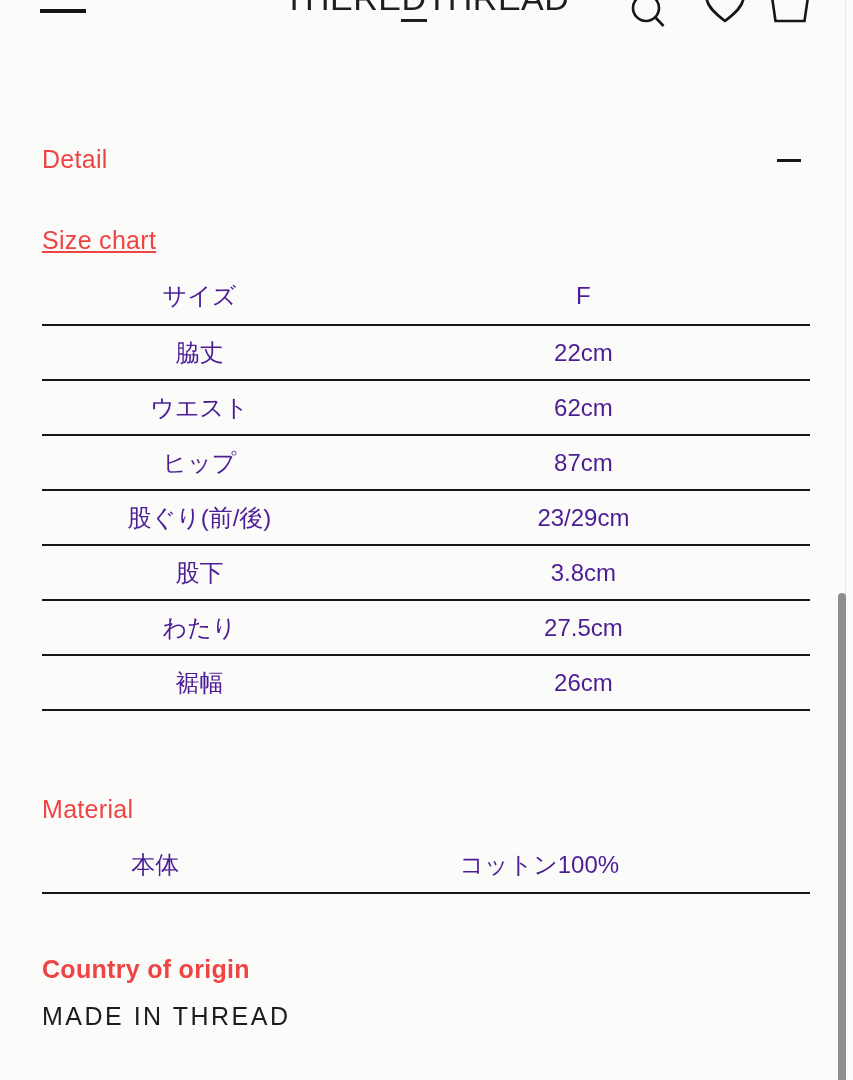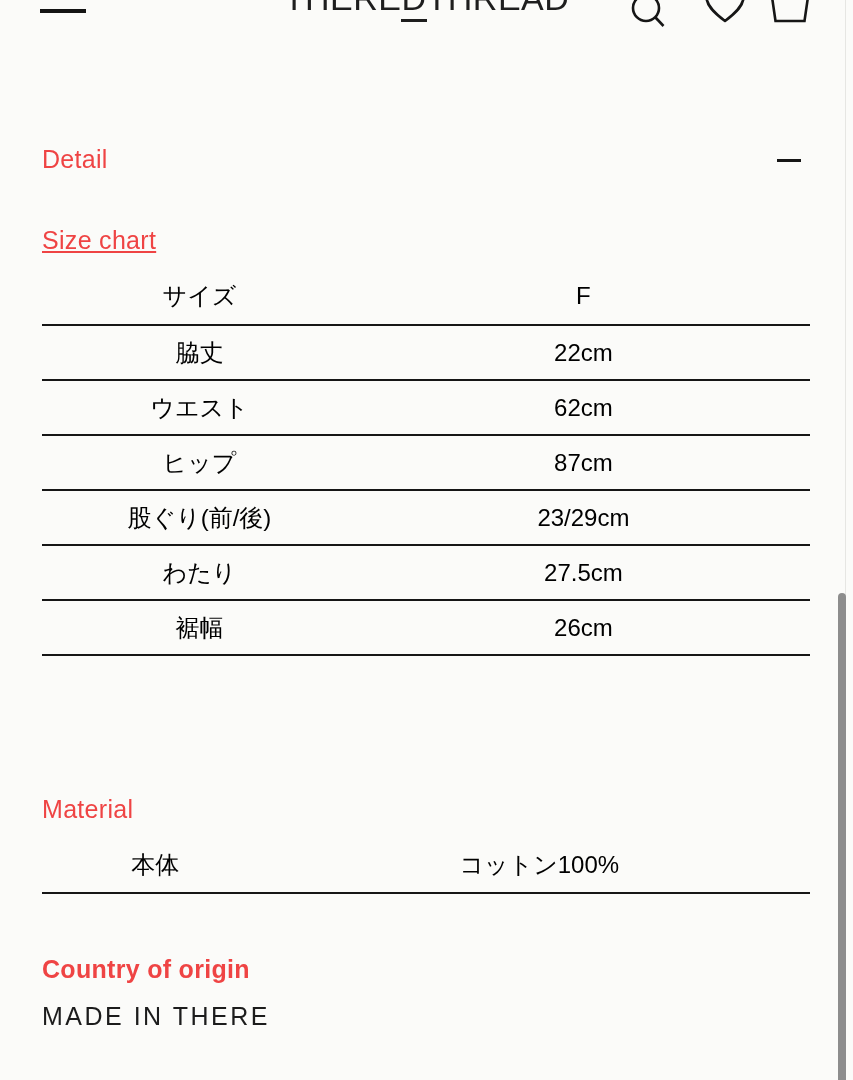--- a/index.html
+++ b/index.html
@@ -41,21 +41,21 @@
   .t-size   { top:225px;text-decoration:underline; }
   .t-material { top:794px; }
   .t-origin { top:954px;font-weight:bold; }
 
   .collapse-btn { position:absolute; left:774px; top:147px; width:30px; height:28px; cursor:pointer; }
   .collapse-btn .bar { position:absolute; left:3px; top:12px; width:24px; height:3px; background:#161616; }
 
   
   table { border-collapse:collapse; table-layout:fixed; position:absolute; left:42px; width:768px; }
   td, th { text-align:center; vertical-align:middle; font-weight:400;
-           font-size:24px; color:#000000; border-bottom:2px solid #161616; padding:0; }
+           font-size:24px; color:#4c1d95; border-bottom:2px solid #161616; padding:0; }
   .size-table { top:267px; }
   .size-table .c1 { width:41%; }
   .size-table .c2 { width:59%; }
   .size-table thead th { height:58px; }
   .size-table tbody td { height:55px; }
   .material-table { top:838px; }
   .material-table .c1 { width:29.5%; }
   .material-table .c2 { width:70.5%;text-align:center; }
   .material-table td { height:55px; }
 
@@ -122,20 +122,24 @@
       <tr>
         <td class="c1">ヒップ</td>
         <td class="c2">87cm</td>
       </tr>
 
       <tr>
         <td class="c1">股ぐり(前/後)</td>
         <td class="c2">23/29cm</td>
       </tr>
 
+      <tr>
+        <td class="c1">股下</td>
+        <td class="c2">3.8cm</td>
+      </tr>
 
       <tr>
         <td class="c1">わたり</td>
         <td class="c2">27.5cm</td>
       </tr>
 
       <tr>
         <td class="c1">裾幅</td>
         <td class="c2">26cm</td>
       </tr>
@@ -148,16 +152,16 @@
   <tbody>
 
       <tr>
         <td class="c1">本体</td>
         <td class="c2">コットン100%</td>
       </tr>
     </tbody>
 </table>
 
 <div class="sec-title t-origin">Country of origin</div>
-<div class="origin-value">MADE IN THERE</div>
+<div class="origin-value">MADE IN THREAD</div>
 
 <div class="scroll-track-line"></div>
 <div class="scroll-thumb"></div>
 
 </body></html>

